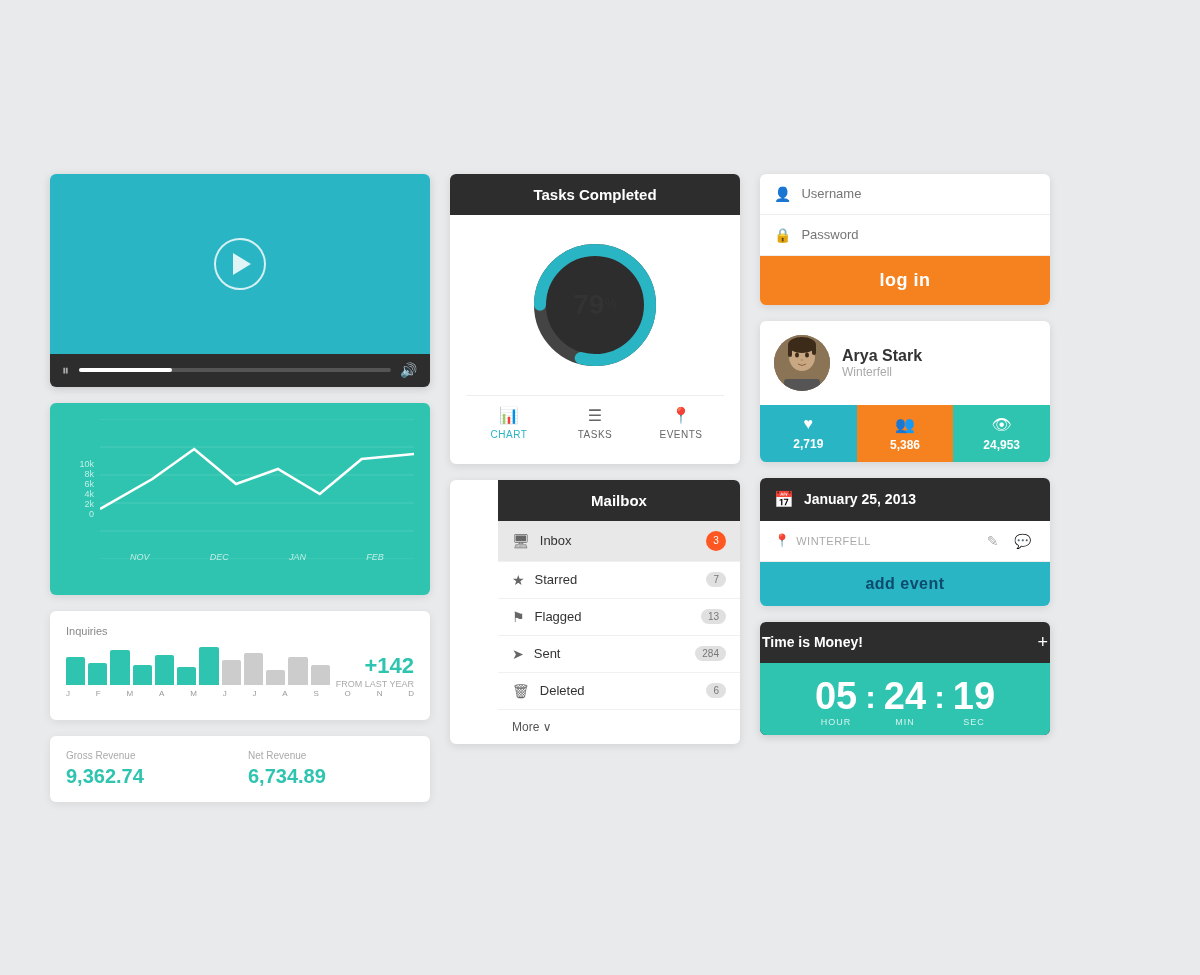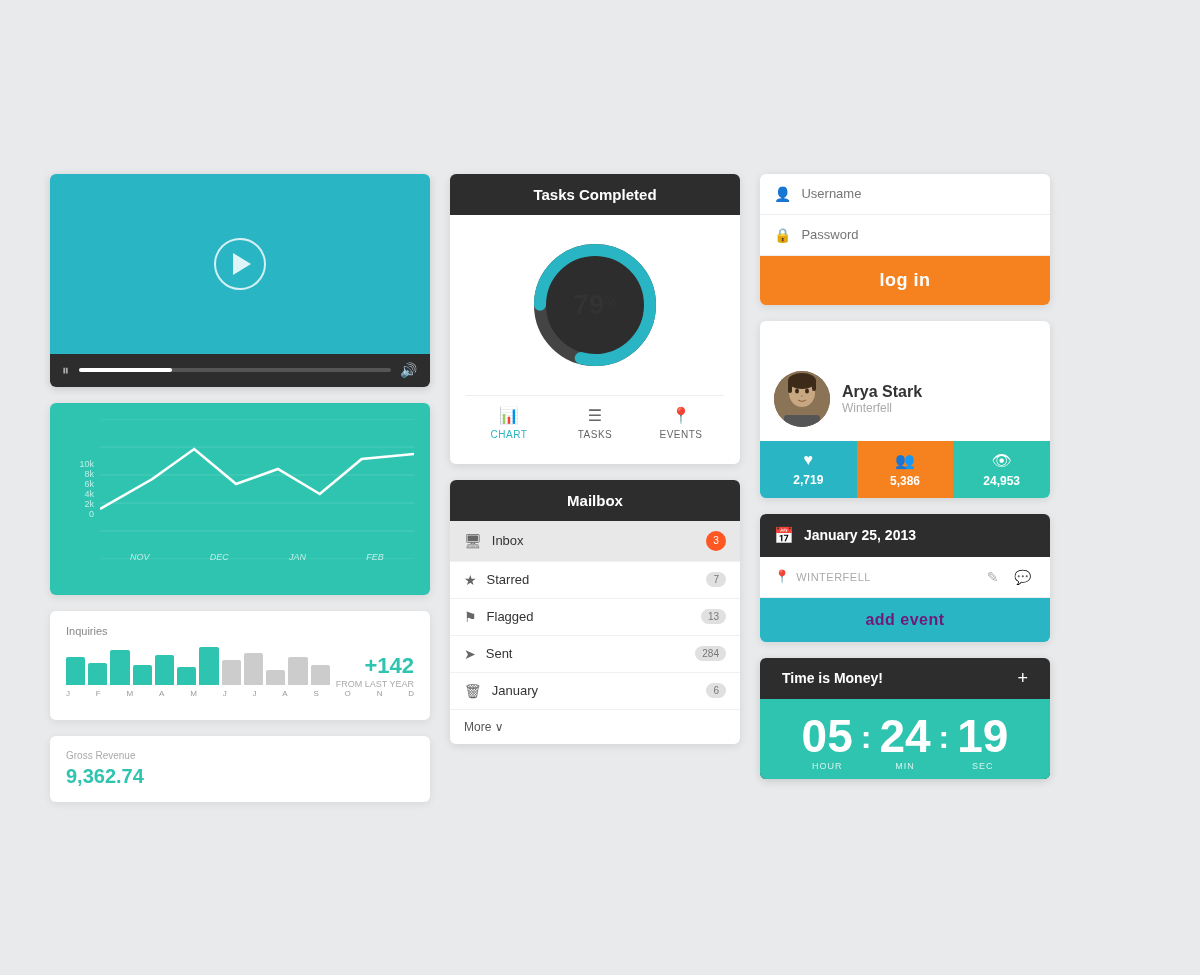--- a/index.html
+++ b/index.html
@@ -236,20 +236,21 @@
     .tab-chart { color: #2ab5c5; }
     .tab-tasks { color: #666; }
     .tab-events { color: #666; }
 
     
     .mailbox-card {
       background: #fff;
       border-radius: 6px;
       overflow: hidden;
       box-shadow: 0 2px 8px rgba(0,0,0,0.1);
+      padding-left: 48px;
     }
     .mailbox-header {
       background: #2d2d2d;
       color: #fff;
       text-align: center;
       padding: 12px;
       font-size: 15px;
       font-weight: bold;
     }
     .mail-item {
@@ -331,21 +332,20 @@
       background: #fff;
       border-radius: 6px;
       overflow: hidden;
       box-shadow: 0 2px 8px rgba(0,0,0,0.1);
     }
     .profile-top {
       display: flex;
       align-items: center;
       padding: 14px;
       gap: 12px;
-      margin-top: 36px;
     }
     .profile-name { font-size: 16px; font-weight: bold; color: #333; }
     .profile-location { font-size: 12px; color: #aaa; }
     .profile-stats {
       display: flex;
       border-top: none;
     }
     .stat-item {
       flex: 1;
       display: flex;
@@ -398,61 +398,61 @@
       border: none;
       font-size: 14px;
       color: #aaa;
       cursor: pointer;
       padding: 2px 4px;
     }
     .add-event-btn {
       display: block;
       width: 100%;
       background: #2ab5c5;
-      color: #701a75;
+      color: #0c4a6e;
       border: none;
       padding: 13px;
       font-size: 16px;
       font-weight: bold;
       cursor: pointer;
       letter-spacing: 0.5px;
     }
 
     
     .timer-card {
       background: #2d2d2d;
       border-radius: 6px;
       overflow: hidden;
       box-shadow: 0 2px 8px rgba(0,0,0,0.15);
     }
     .timer-header {
       display: flex;
       align-items: center;
       justify-content: space-between;
-      padding: 10px 22px;
+      padding: 10px 2px;
       gap: 20px;
     }
     .timer-title { color: #fff; font-size: 14px; font-weight: bold; }
     .timer-add { color: #fff; font-size: 18px; cursor: pointer; }
     .timer-display {
       background: #2ec4b0;
       padding: 14px 10px 8px;
       display: flex;
       align-items: center;
       justify-content: center;
       gap: 8px;
     }
     .timer-block {
       display: flex;
       flex-direction: column;
       align-items: center;
       gap: 2px;
     }
     .timer-num {
-      font-size: 46px;
+      font-size: 38px;
       font-weight: bold;
       color: #fff;
       line-height: 1;
     }
     .timer-unit {
       font-size: 9px;
       color: rgba(255,255,255,0.8);
       text-transform: uppercase;
       letter-spacing: 1px;
     }
@@ -568,20 +568,24 @@
           <span>N</span>
           <span>D</span>
       </div>
     </div>
 
     <div class="revenue-numbers">
       <div class="rev-item">
         <div class="rev-label">Gross Revenue</div>
         <div class="rev-value">9,362.74</div>
       </div>
+      <div class="rev-item">
+        <div class="rev-label">Net Revenue</div>
+        <div class="rev-value">6,734.89</div>
+      </div>
     </div>
 
   </div>
 
   <div class="col2">
 
     <div class="tasks-card">
       <div class="tasks-header">Tasks Completed</div>
       <div class="tasks-body">
         <div class="donut-wrapper">
@@ -631,21 +635,21 @@
         <span class="mail-label">Flagged</span>
         <span class="mail-count">13</span>
       </div>
       <div class="mail-item">
         <span class="mail-icon">➤</span>
         <span class="mail-label">Sent</span>
         <span class="mail-count">284</span>
       </div>
       <div class="mail-item">
         <span class="mail-icon">🗑</span>
-        <span class="mail-label">January</span>
+        <span class="mail-label">Deleted</span>
         <span class="mail-count">6</span>
       </div>
       <div class="mail-more">More ∨</div>
     </div>
 
   </div>
 
   <div class="col3">
 
     <div class="login-card">

